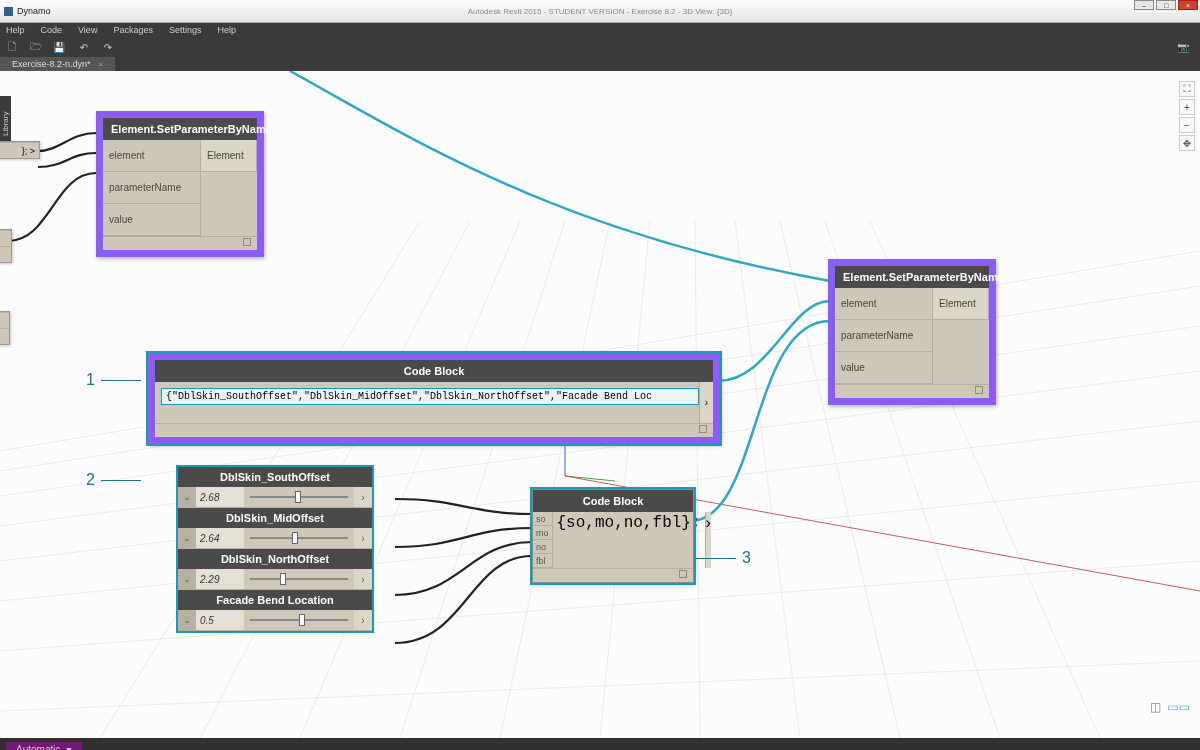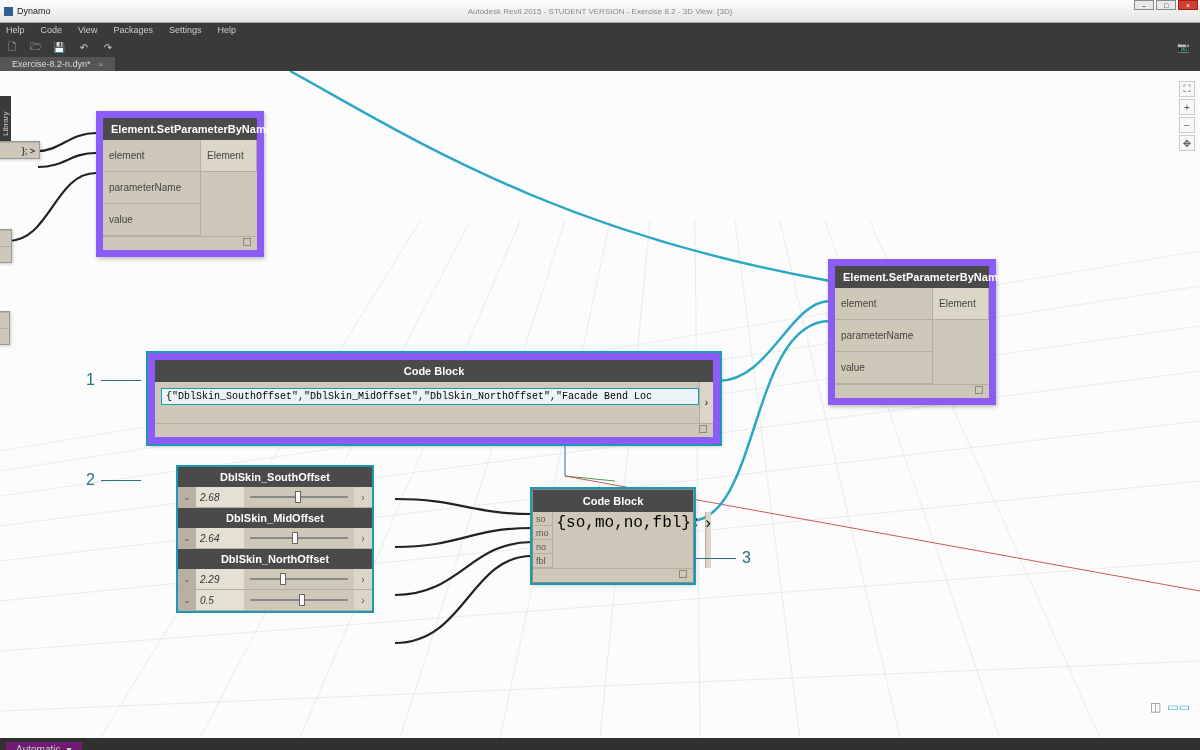--- a/index.html
+++ b/index.html
@@ -593,20 +593,21 @@
     </div>
     <div class="slider-title">DblSkin_NorthOffset</div>
     <div class="slider-row">
       <div class="slider-expand">⌄</div>
       <div class="slider-value">2.29</div>
       <div class="slider-track">
           <div class="slider-thumb" style="left:33%"></div>
         </div>
       <div class="slider-out">›</div>
     </div>
+    <div class="slider-title">Facade Bend Location</div>
     <div class="slider-row">
       <div class="slider-expand">⌄</div>
       <div class="slider-value">0.5</div>
       <div class="slider-track">
           <div class="slider-thumb" style="left:50%"></div>
         </div>
       <div class="slider-out">›</div>
     </div>
   </div>
 

